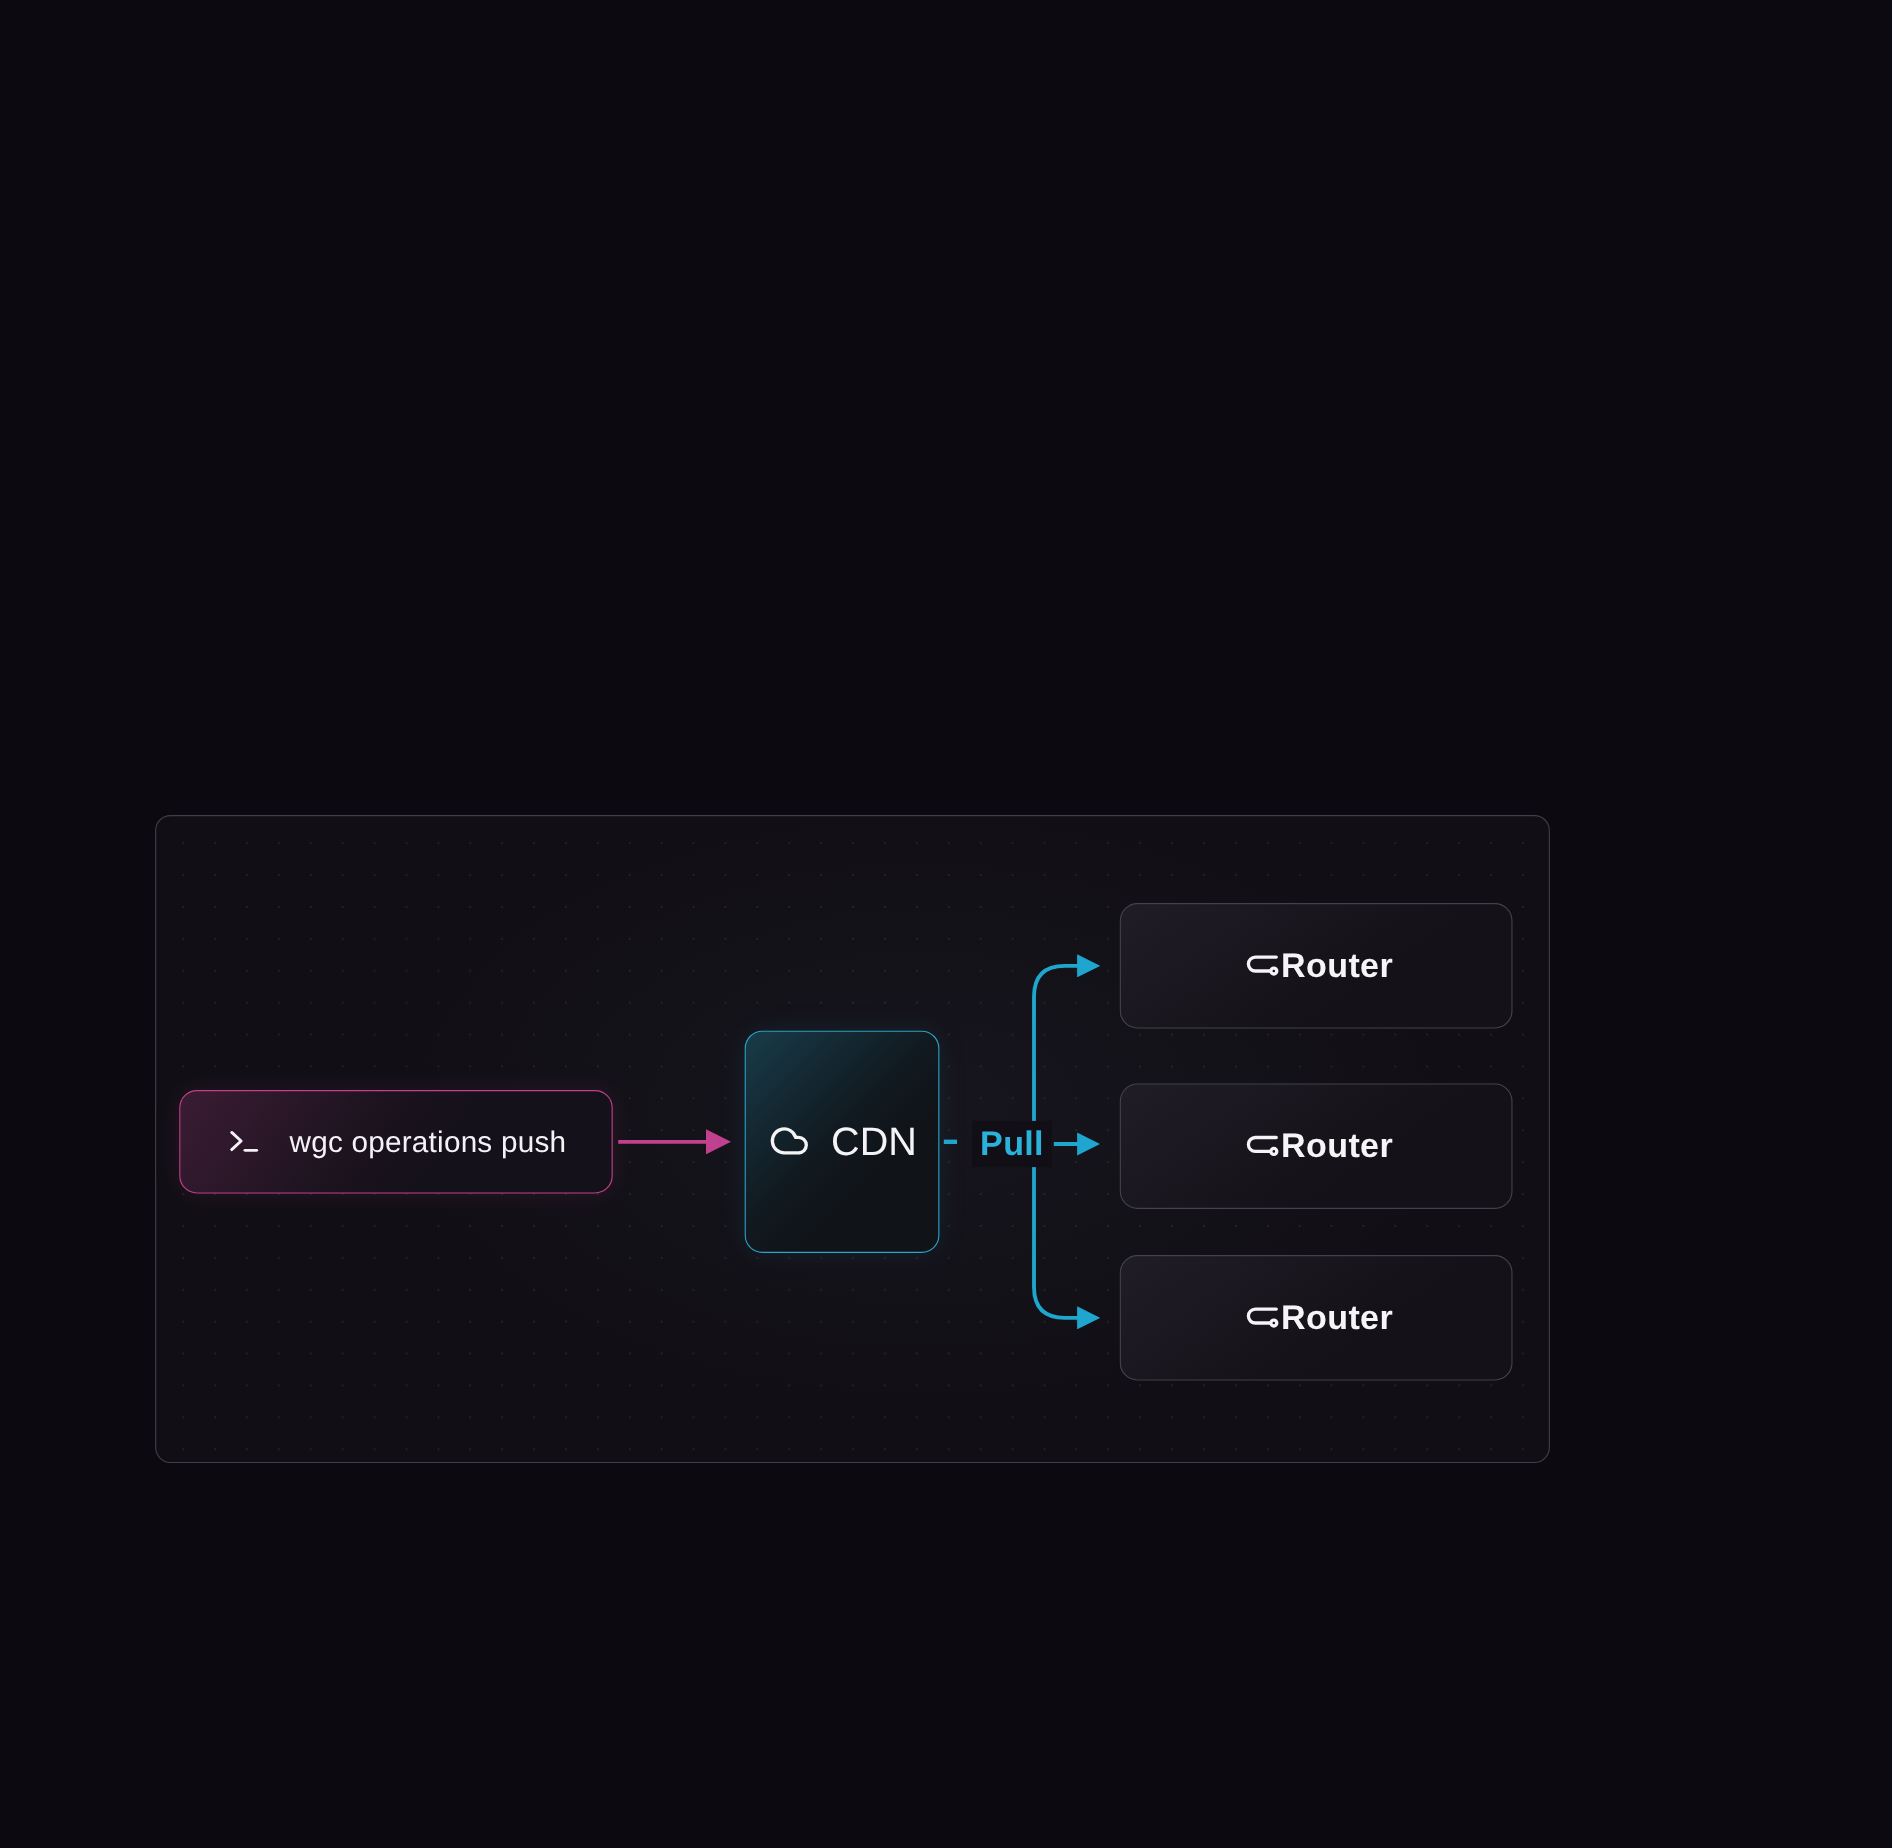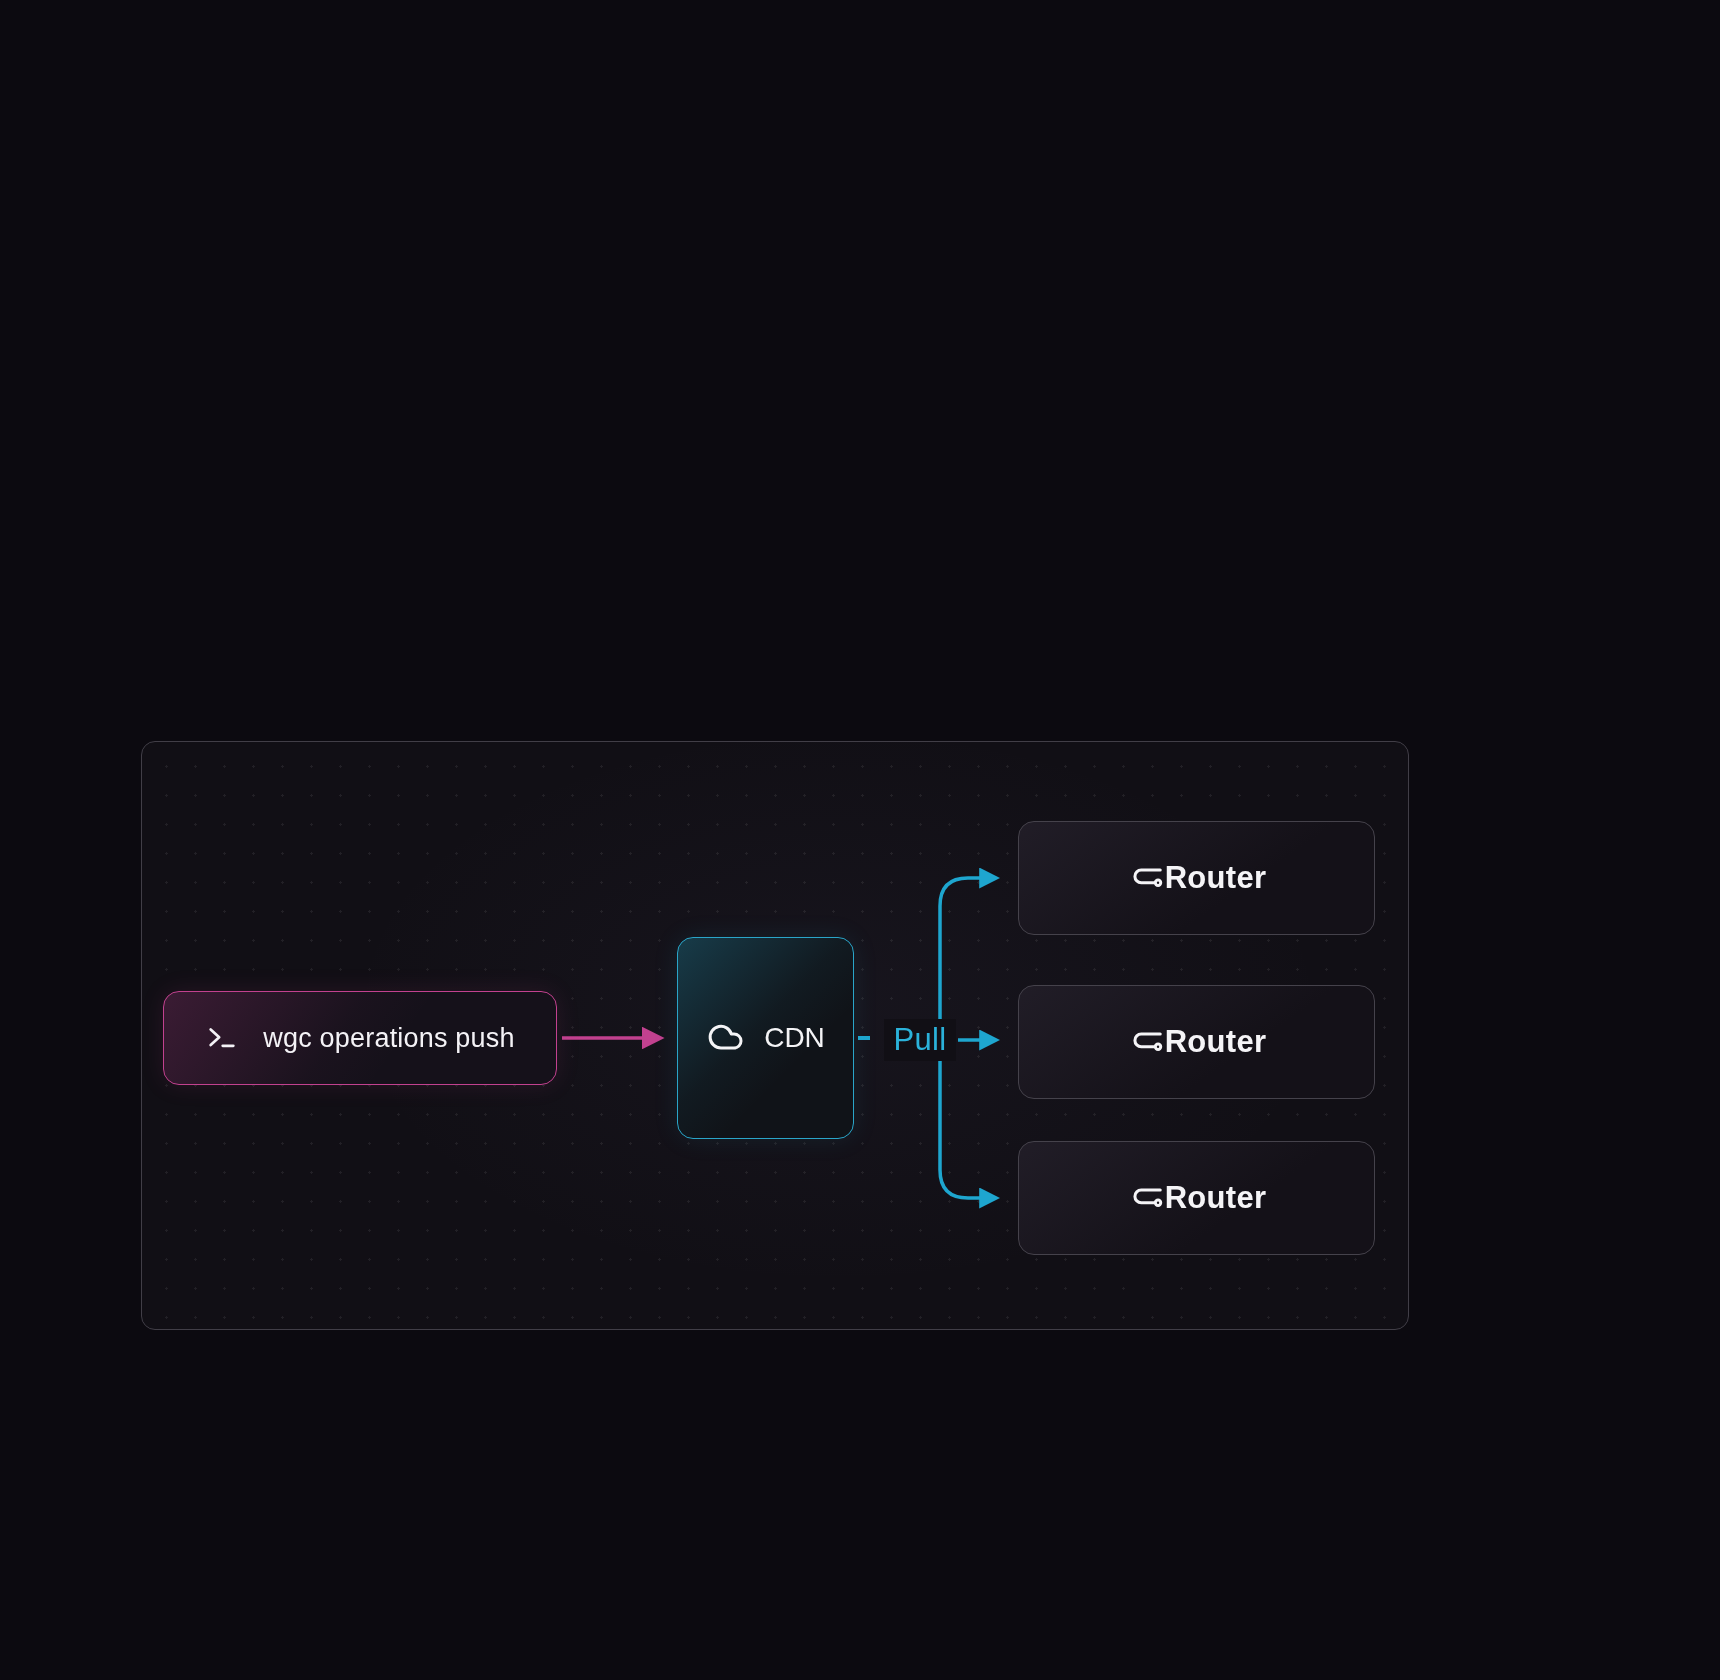--- a/index.html
+++ b/index.html
@@ -54,41 +54,41 @@
   .cdn-node {
     left: 677px; top: 937px;
     width: 177px; height: 202px;
     border: 1.5px solid #2aa5c9;
     background:
       linear-gradient(135deg, rgba(42,165,201,0.28), rgba(42,165,201,0.05) 45%, transparent 65%),
       #101318;
     gap: 18px;
     box-shadow: 0 0 26px rgba(42,165,201,0.10);
   }
-  .cdn-label { font-size: 28px; color: #f4f4f6; }
+  .cdn-label { font-size: 36px; color: #f4f4f6; }
 
   .router-node {
     left: 1018px;
     width: 357px; height: 114px;
     border: 1px solid #45424b;
     background: linear-gradient(145deg, #211d27, #141118 62%);
   }
   .router-node.r0 { top: 821px; }
   .router-node.r1 { top: 985px; }
   .router-node.r2 { top: 1141px; }
   .router-label { font-size: 31px; font-weight: 700; color: #f5f4f7; letter-spacing: 0.3px; }
 
   .icon { display: inline-flex; align-items: center; justify-content: center; }
 
   .pull-label {
     position: absolute;
     left: 884px; top: 1019px;
     width: 72px; height: 42px;
     display: flex; align-items: center; justify-content: center;
-    font-size: 31px; font-weight: 400;
+    font-size: 31px; font-weight: 700;
     color: #2bb2da;
     background: #110f15;
     z-index: 5;
     letter-spacing: 0.3px;
   }
 
   svg.wires { position: absolute; inset: 0; width: 1720px; height: 1680px; z-index: 2; pointer-events: none; }
   .node, .pull-label { z-index: 3; }
 </style>
 </head>

